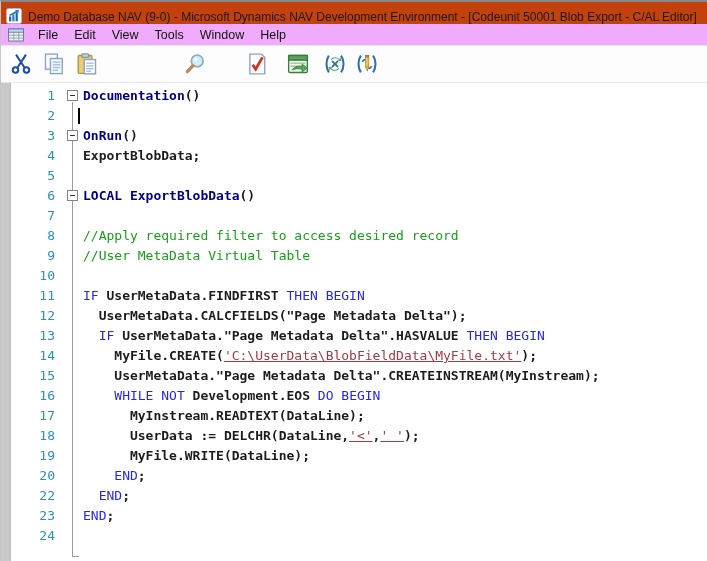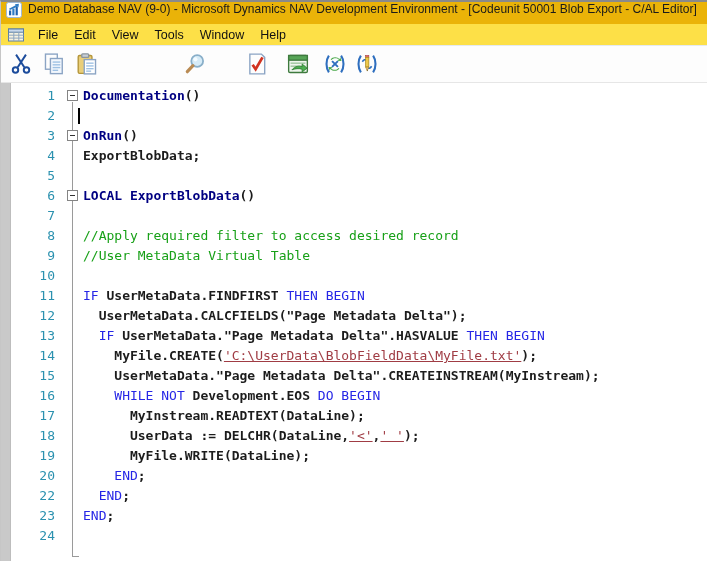--- a/index.html
+++ b/index.html
@@ -3,27 +3,27 @@
 <meta charset="utf-8">
 <style>
   * { margin:0; padding:0; box-sizing:border-box; }
   html,body { width:707px; height:561px; overflow:hidden; background:#fff;
               font-family:"Liberation Sans", sans-serif; }
   .window { width:707px; height:561px; background:#fff;
             border-top:2px solid #8a8a8a; border-left:1px solid #c6c6c6;
             display:flex; flex-direction:column; }
 
   
-  .titlebar { height:22px; display:flex; align-items:flex-start; background:#eab308;
+  .titlebar { height:22px; display:flex; align-items:flex-end; background:#c2410c;
               padding-left:5px; flex:none; }
   .app-icon { width:16px; height:16px; flex:none; margin-right:6px; display:inline-block; }
   .title-text { font-size:12px; color:#1a1a1a; white-space:nowrap; }
 
   
-  .menubar { height:22px; display:flex; align-items:center; background:#fde047;
+  .menubar { height:22px; display:flex; align-items:center; background:#f0abfc;
              border-bottom:1px solid #e4eaf2; padding-left:7px; flex:none; }
   .doc-icon { width:16px; height:14px; flex:none; margin-right:6px; display:inline-block; }
   .menu-items { display:flex; align-items:center; height:100%; }
   .menu-item { font-size:12.5px; color:#111; padding:2px 8px; cursor:default; }
 
   
   .toolbar { height:37px; display:flex; align-items:center; background:#fdfdfd;
              border-bottom:1px solid #e6e6e6; flex:none; }
   .tb-btn { width:28px; height:28px; display:flex; align-items:center; justify-content:center;
             border:1px solid transparent; border-radius:2px; }

